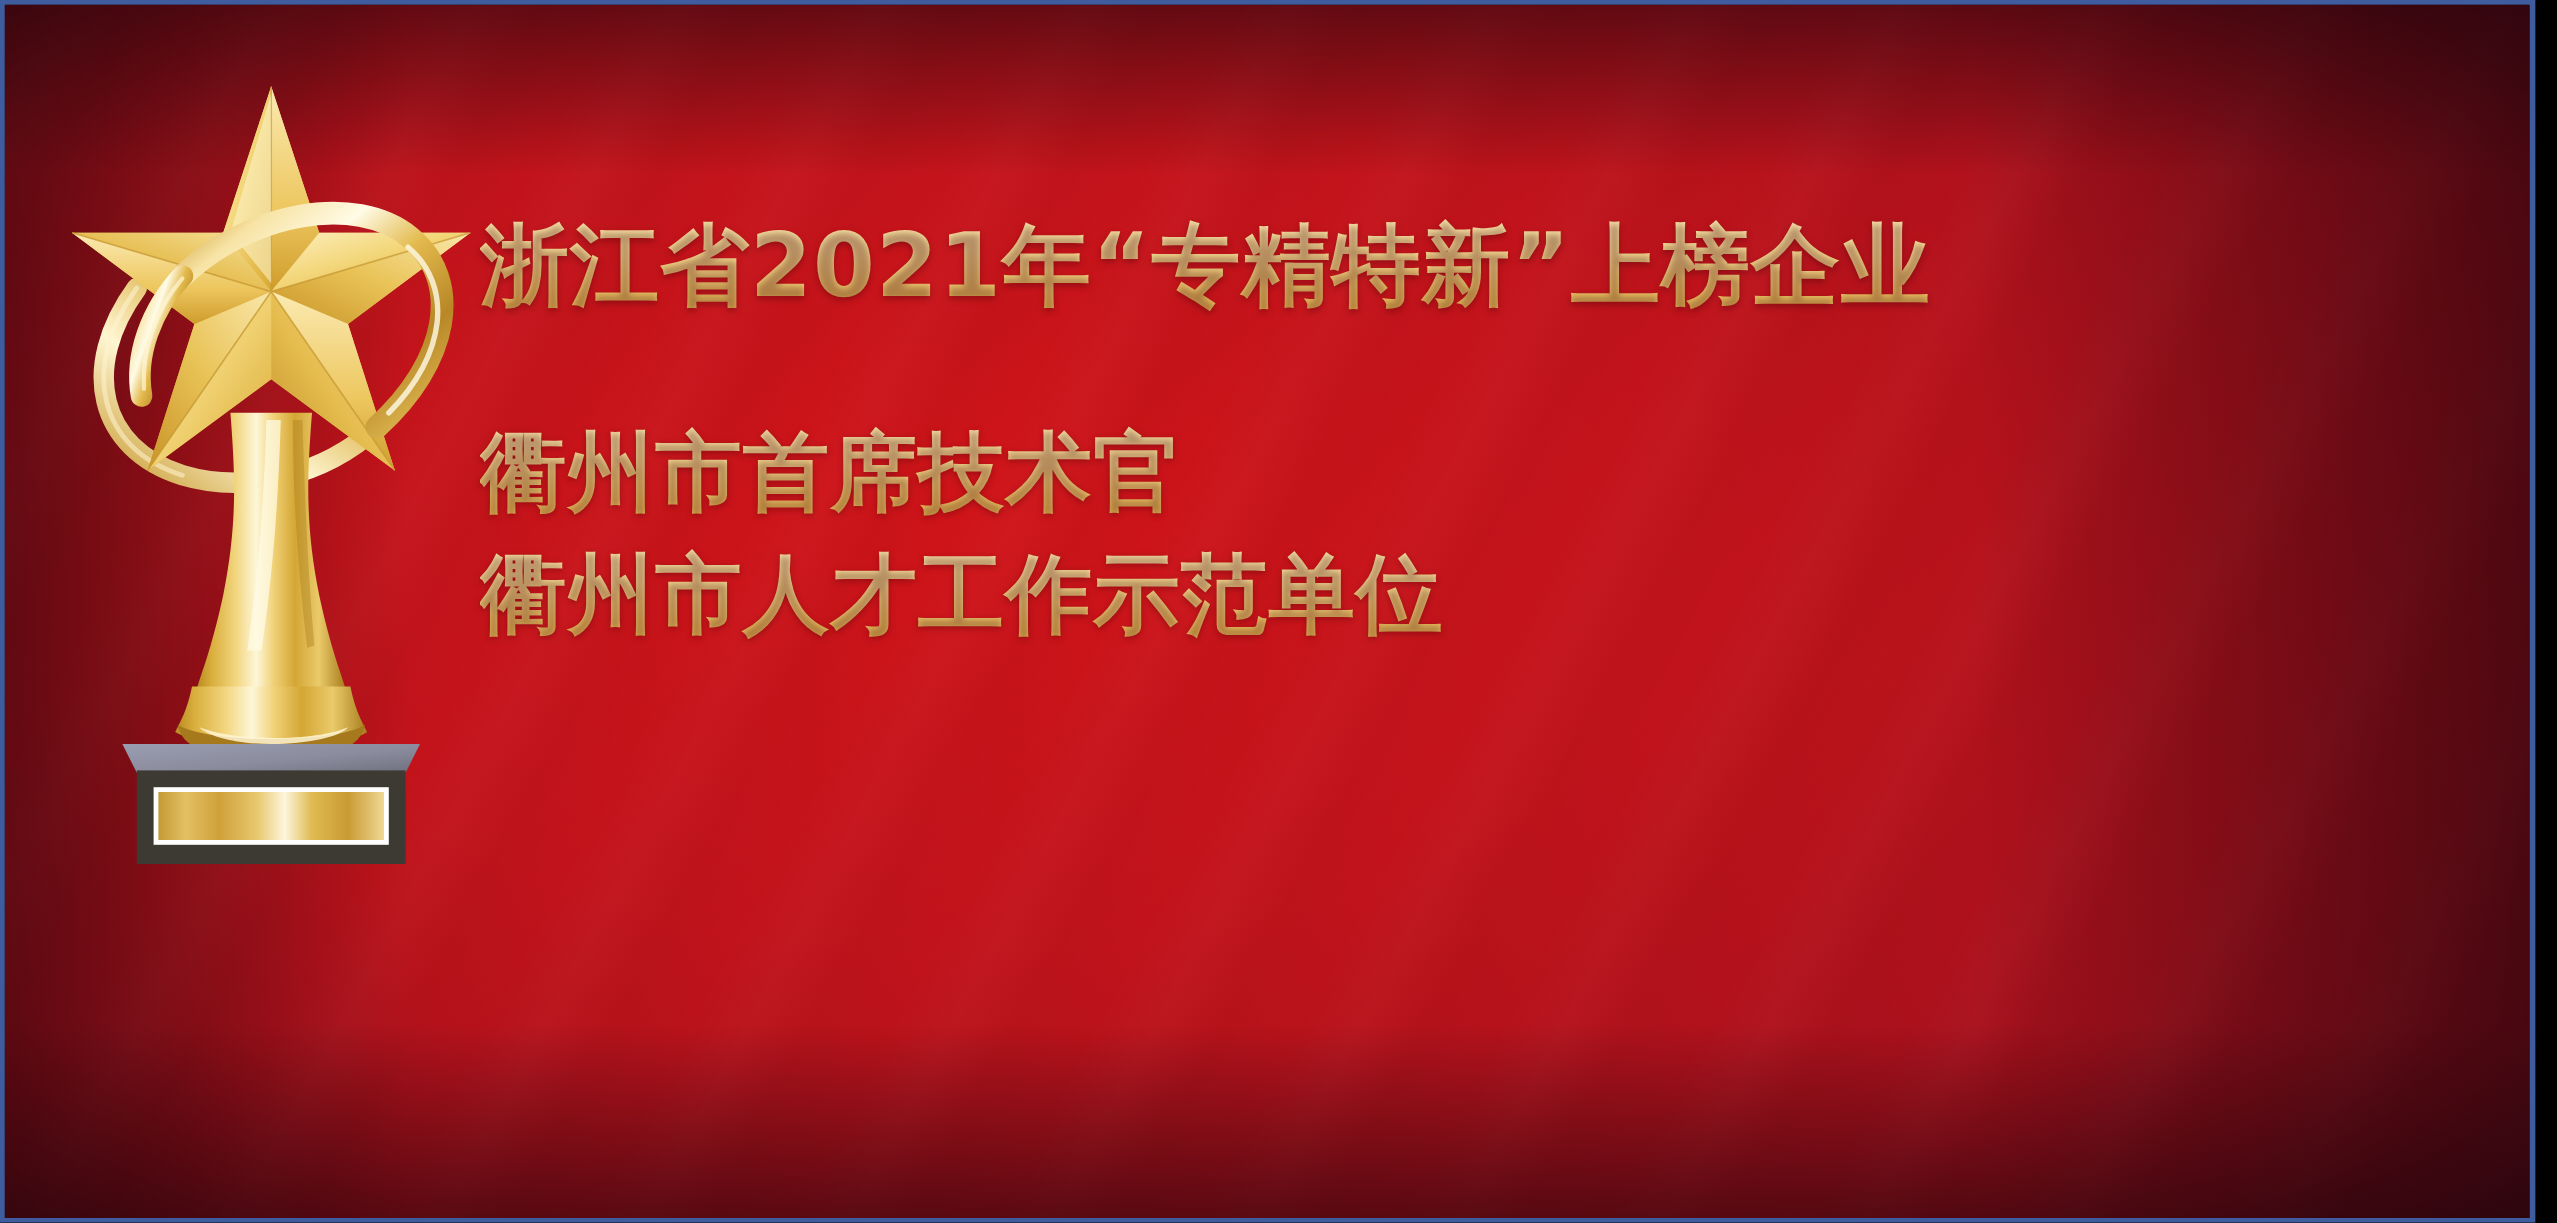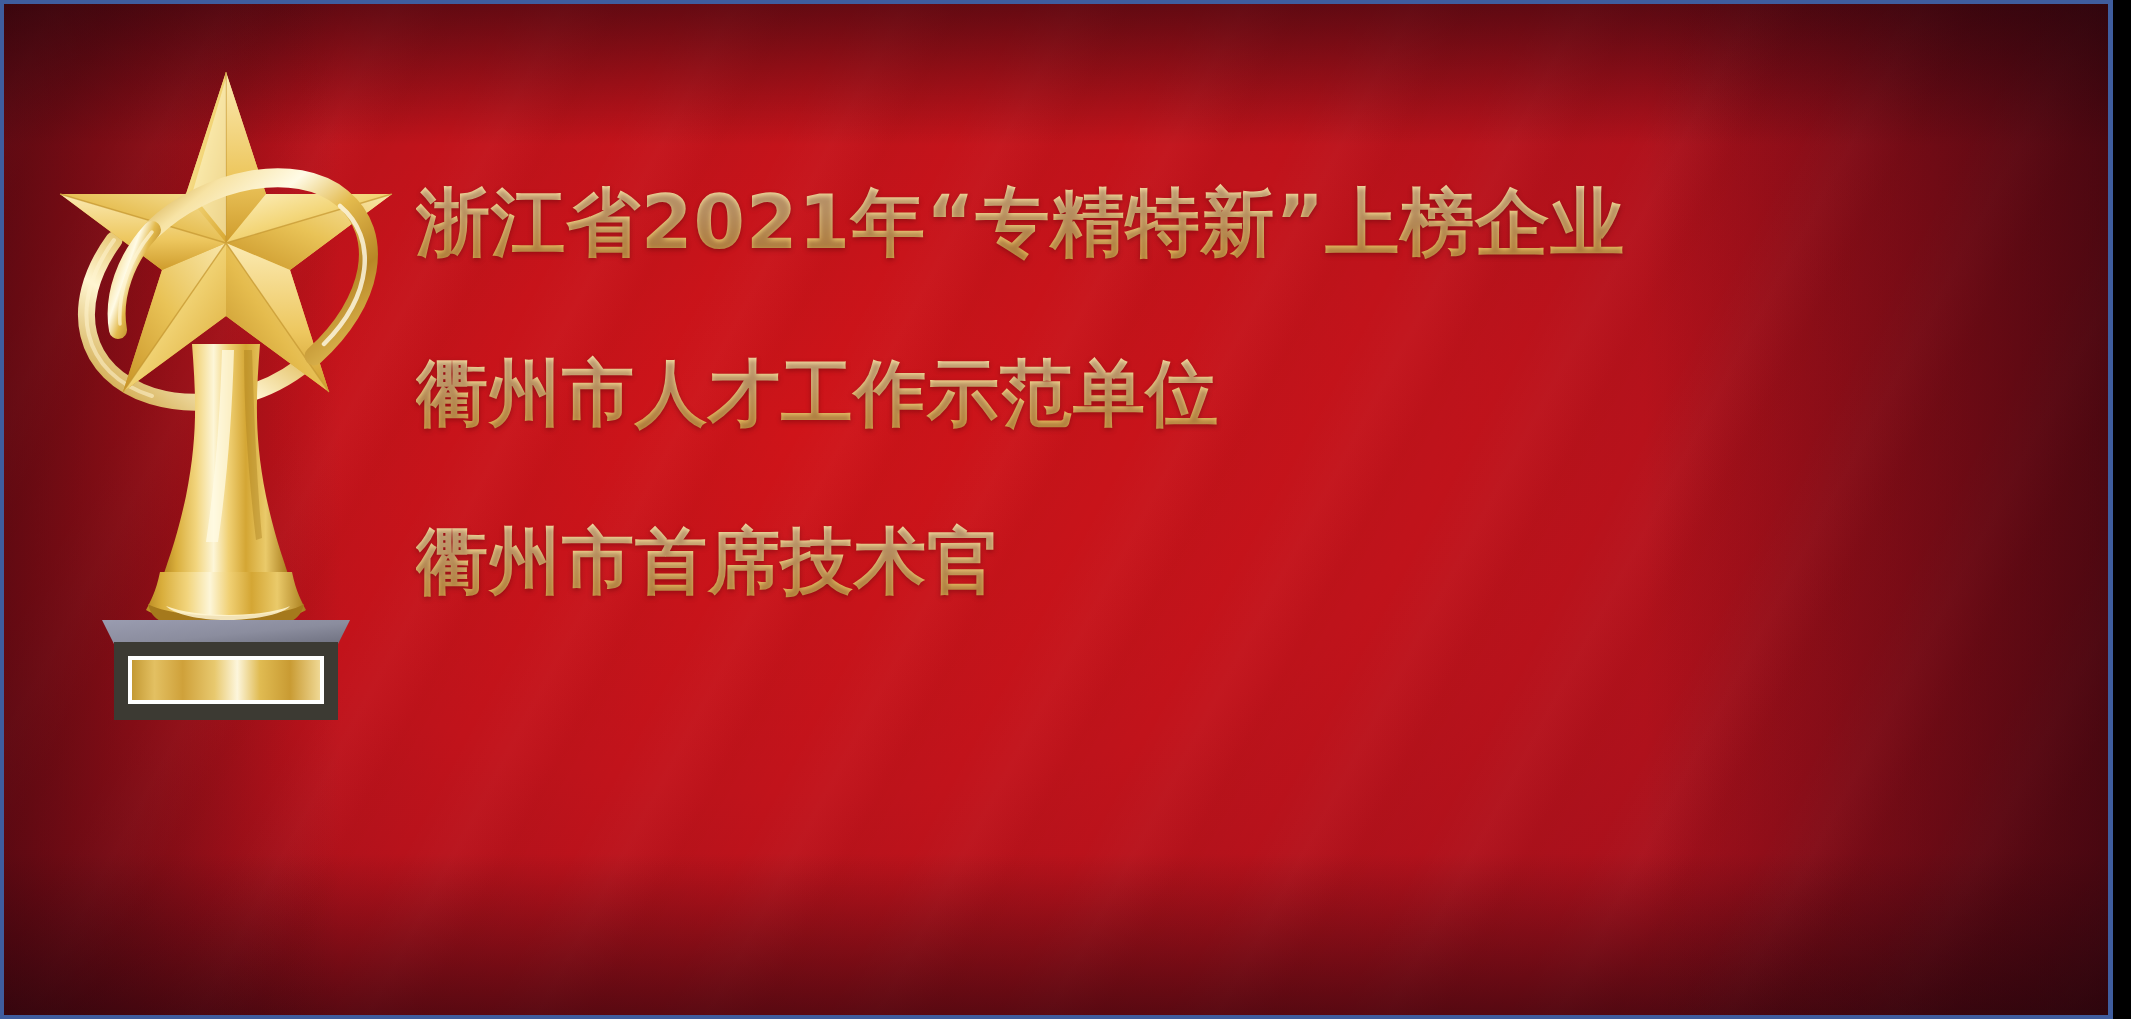--- a/index.html
+++ b/index.html
@@ -81,21 +81,21 @@
     left: 52px;
     top: 40px;
     width: 340px;
     height: 600px;
   }
   #trophy svg { display:block; width:100%; height:100%; overflow: visible; }
 
   
   #textblock {
     position: absolute;
-    left: 412px;
+    left: 396px;
     top: 166px;
     width: 1660px;
   }
   .aw-line {
     font-family: "DejaVu Sans", "Liberation Sans", sans-serif;
     font-weight: bold;
     color: #f6dc9c;
     white-space: nowrap;
     letter-spacing: 1px;
     background-image: linear-gradient(180deg, #fbe7b4 0%, #f6d88f 42%, #ecc164 72%, #e5b348 100%);
@@ -279,20 +279,20 @@
           <rect x="58" y="598" width="224" height="78" fill="#3c3a33"></rect>
 
           <rect x="72" y="612" width="196" height="48" fill="#ffffff"></rect>
           <rect x="76" y="616" width="188" height="40" fill="url(#gPlaque)"></rect>
         </g>
       </svg>
     </div>
 
     <div id="textblock">
       <div class="aw-line line-1">浙江省2021年“专精特新”上榜企业</div>
+      <div class="aw-line line-3">衢州市首席技术官</div>
       <div class="aw-line line-2">衢州市人才工作示范单位</div>
-      <div class="aw-line line-3">衢州市首席技术官</div>
     </div>
 
   </div>
 
   <div id="right-black" style="position:absolute;right:0;top:0;width:18px;height:1019px;background:#000;"></div>
 </div>
 
 </body></html>

